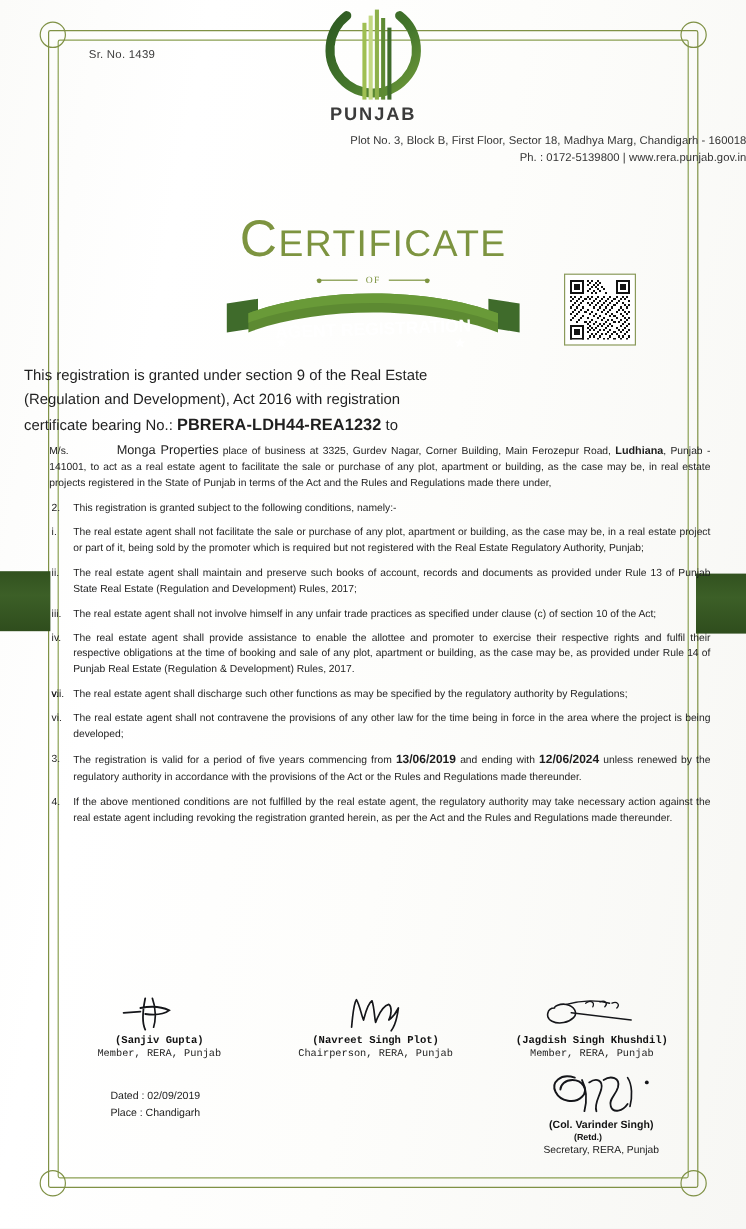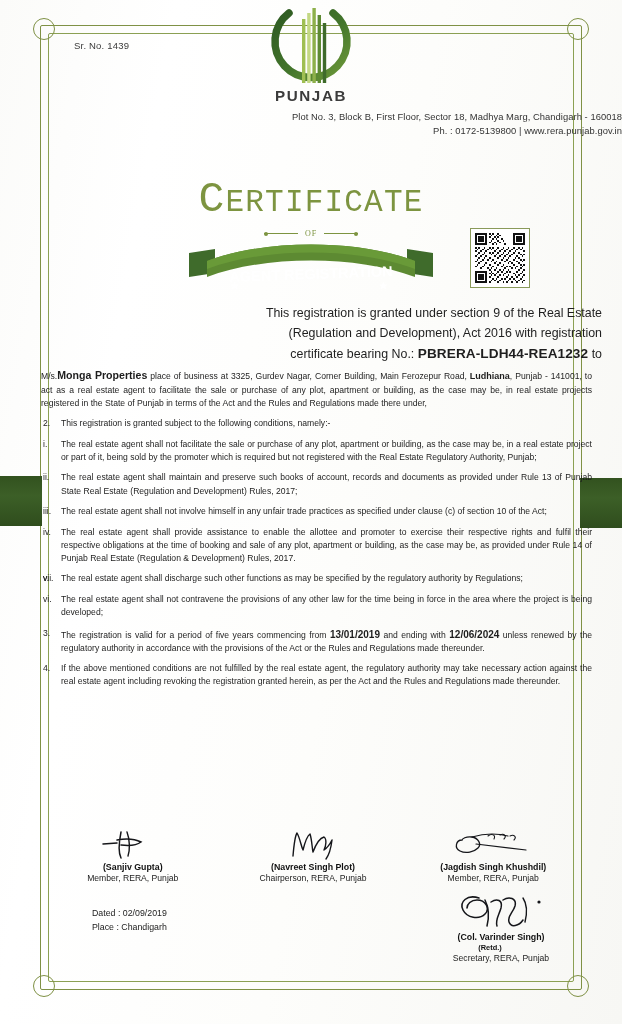--- a/index.html
+++ b/index.html
@@ -80,21 +80,21 @@
   }
   .org-addr {
     margin-top: 5px;
     font-size: 9.4px; color: #333; line-height: 1.45; letter-spacing: .05px; text-align: right;
   }
 
   
   .cert-title {
     position: absolute; left: 0; right: 0; top: 178px;
     text-align: center;
-    font-family: Liberation Mono, monospace;
+    font-family: Liberation Sans, sans-serif;
     font-size: 43px;
     color: #7d9440;
     letter-spacing: 1.2px;
     line-height: 1;
   }
   .cert-title .small-caps { font-size: 31px; }
 
   .of-row {
     position: absolute; left: 0; right: 0; top: 229px;
     display: flex; align-items: center; justify-content: center; gap: 7px;
@@ -125,54 +125,54 @@
     width: 60px; height: 60px;
     border: 1.2px solid #8a9a5a;
     background: #fff;
     padding: 4px;
   }
   .qr-inner { width: 100%; height: 100%; }
 
   
   .grant {
     position: absolute; left: 20px; right: 20px; top: 303px;
-    text-align: right;
+    text-align: left;
     font-size: 12.4px; color: #1f1f1f; line-height: 1.62;
   }
   .grant .regno {
     font-weight: bold; font-size: 13.6px; letter-spacing: .1px;
   }
 
   
   .body-text {
     position: absolute; left: 41px; right: 30px; top: 367px;
   }
   .para {
     font-size: 8.6px;
     color: #1d1d1d;
     line-height: 1.52;
     text-align: justify;
     margin-bottom: 7.5px;
   }
-  .para .biz { font-size: 10.6px; font-weight: bold; }
+  .para .biz { font-size: 10.6px; font-weight: normal; margin-left: 40px; }
   .para .city { font-weight: bold; font-size: 9px; }
   .para .dt { font-weight: bold; font-size: 10px; }
 
   .numbered {
     position: relative;
     padding-left: 20px;
   }
   .numbered > .num {
     position: absolute; left: 2px; top: 0;
     font-size: 8.6px; color: #1d1d1d;
   }
 
   
   .sig-area { position: absolute; left: 44px; right: 40px; top: 826px; }
-  .sig-row { display: flex; justify-content: space-between; }
+  .sig-row { display: flex; justify-content: space-between; font-family: Liberation Mono, monospace; }
   .sig-col { width: 33%; text-align: center; position: relative; }
   .sig-col.c1 { text-align: center; }
   .sig-mark { height: 36px; display: flex; align-items: flex-end; justify-content: center; }
   .sig-name {
     font-size: 8.8px; font-weight: bold; color: #111; line-height: 1.3;
   }
   .sig-role { font-size: 8.6px; color: #222; line-height: 1.35; }
 
   .sec-block {
     position: absolute; right: 6px; top: 62px;
@@ -516,21 +516,21 @@
       <span>The real estate agent shall discharge such other functions as may be specified by the regulatory authority by Regulations;</span>
     </div>
     <div class="para numbered">
       <span class="num">vi.</span>
       <span>The real estate agent shall not contravene the provisions of any other law for the time being in force in the area where the project is being developed;</span>
     </div>
 
     <div class="para numbered">
       <span class="num">3.</span>
       <span>The registration is valid for a period of five years commencing from</span>
-      <span class="dt">13/01/2019</span>
+      <span class="dt">13/06/2019</span>
       <span>and ending with</span>
       <span class="dt">12/06/2024</span>
       <span>unless renewed by the regulatory authority in accordance with the provisions of the Act or the Rules and Regulations made thereunder.</span>
     </div>
 
     <div class="para numbered">
       <span class="num">4.</span>
       <span>If the above mentioned conditions are not fulfilled by the real estate agent, the regulatory authority may take necessary action against the real estate agent including revoking the registration granted herein, as per the Act and the Rules and Regulations made thereunder.</span>
     </div>
   </div>

